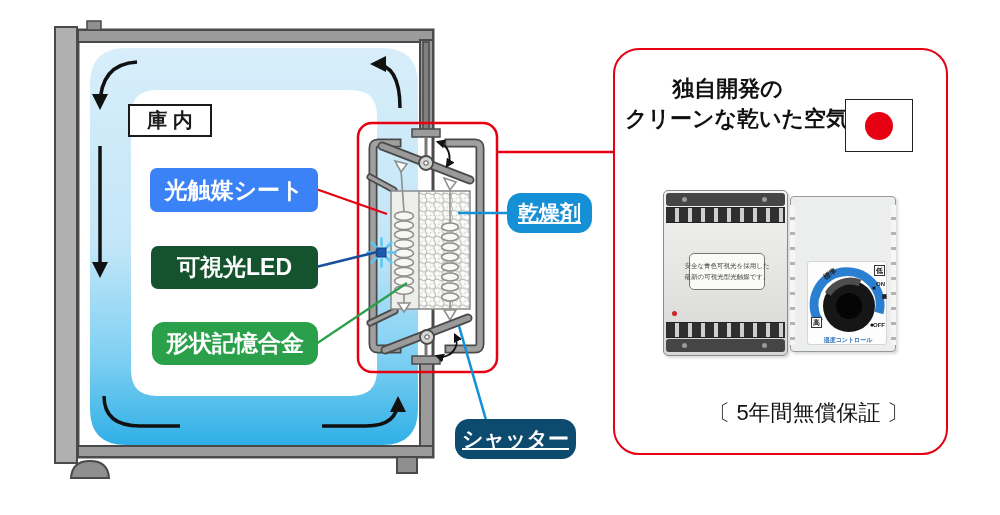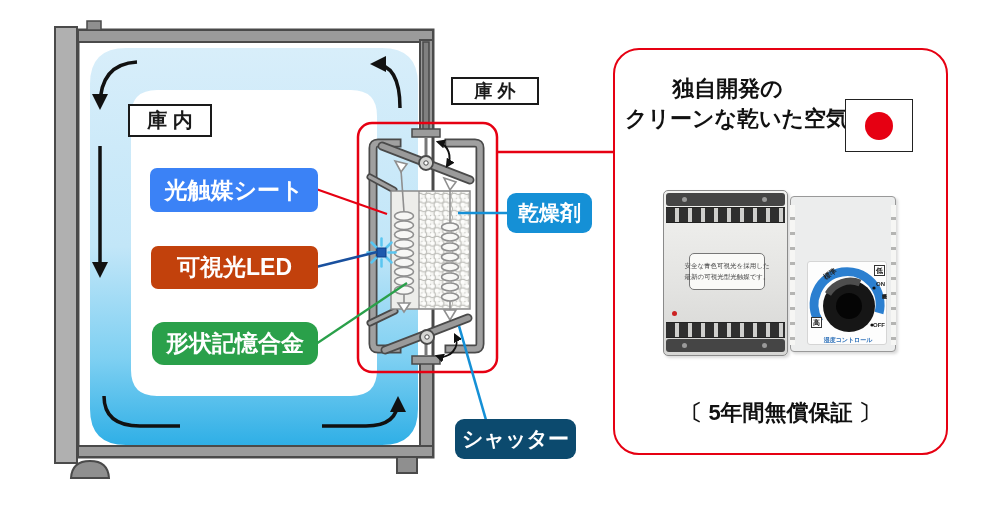--- a/index.html
+++ b/index.html
@@ -13,29 +13,29 @@
   
   .flowtext{font-weight:700;font-size:22px;text-align:center;color:#111;white-space:nowrap;}
   .framed{
     background:#fff;border:2.5px solid #1a1a1a;font-weight:700;color:#1a1a1a;
     display:flex;align-items:center;justify-content:center;white-space:nowrap;
   }
   .chip{
     color:#fff;font-weight:700;border-radius:7px;display:flex;align-items:center;
     justify-content:center;white-space:nowrap;font-size:23px;
   }
-  .chip.small{font-size:21px;border-radius:9px;}
+  .chip.small{font-size:21px;border-radius:14px;text-decoration:underline;}
   
   .panel{
     left:613px;top:48px;width:335px;height:407px;border:2.5px solid #e60012;
     border-radius:26px;background:#fff;
   }
   .ptitle{font-weight:700;font-size:22px;text-align:center;white-space:nowrap;color:#111;}
   .psub{font-weight:700;font-size:16px;text-align:center;white-space:nowrap;color:#111;}
-  .warranty{font-weight:700;font-size:22px;text-align:center;white-space:nowrap;color:#111;}
+  .warranty{font-weight:400;font-size:22px;text-align:center;white-space:nowrap;color:#111;margin-left:28px;}
   .flag{
     left:845px;top:99px;width:68px;height:53px;background:#fff;border:1.5px solid #222;
     display:flex;align-items:center;justify-content:center;
   }
   .flag .sun{width:28px;height:28px;border-radius:50%;background:#e60012;}
   
   .unitL{
     left:663px;top:190px;width:125px;height:166px;border:1px solid #8a8a8a;border-radius:5px;
     background:linear-gradient(180deg,#f2f2f0 0%,#e4e4e2 55%,#d6d6d4 100%);
     box-shadow:2px 2px 3px rgba(0,0,0,.15);
@@ -212,25 +212,24 @@
       <line x1="316" y1="267" x2="377" y2="252" stroke="#19509e" stroke-width="2.6"></line>
       <line x1="316" y1="344" x2="407" y2="283" stroke="#2aa04a" stroke-width="2.2"></line>
       <line x1="458" y1="213" x2="510" y2="213" stroke="#1590d6" stroke-width="2.6"></line>
       <line x1="459" y1="326" x2="486" y2="420" stroke="#1590d6" stroke-width="2.6"></line>
     </g>
   </svg>
 
 
   <div class="abs framed" style="left:128px;top:104px;width:84px;height:33px;font-size:20px;">庫 内</div>
 
-  <div class="abs framed" style="left:451px;top:77px;width:88px;height:28px;font-size:18px;">庫 外</div>
 
   <div class="abs chip" style="left:150px;top:168px;width:168px;height:44px;background:#3b82f6;">光触媒シート</div>
 
-  <div class="abs chip" style="left:151px;top:246px;width:167px;height:43px;background:#c2410c;">可視光LED</div>
+  <div class="abs chip" style="left:151px;top:246px;width:167px;height:43px;background:#14532d;">可視光LED</div>
 
   <div class="abs chip" style="left:152px;top:322px;width:166px;height:43px;background:#2aa04a;border-radius:12px;">形状記憶合金</div>
 
   <div class="abs chip small" style="left:507px;top:193px;width:85px;height:40px;background:#1590d6;">乾燥剤</div>
 
   <div class="abs chip small" style="left:455px;top:419px;width:121px;height:40px;background:#0c4a6e;">シャッター</div>
 
 
   <div class="abs panel"></div>
 

